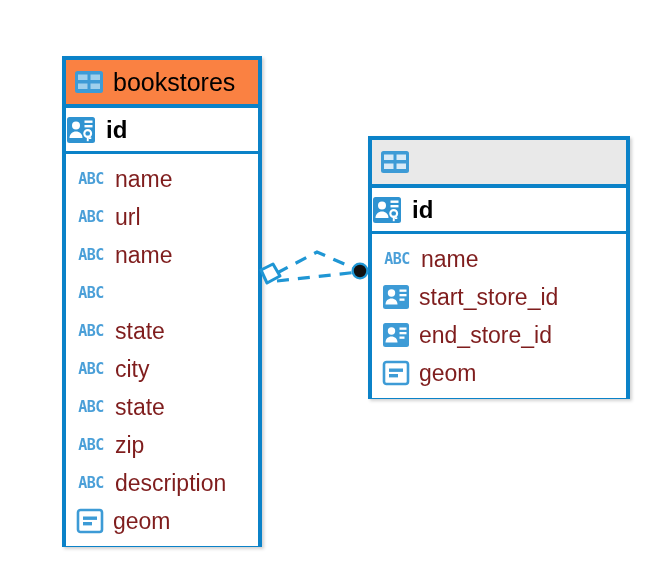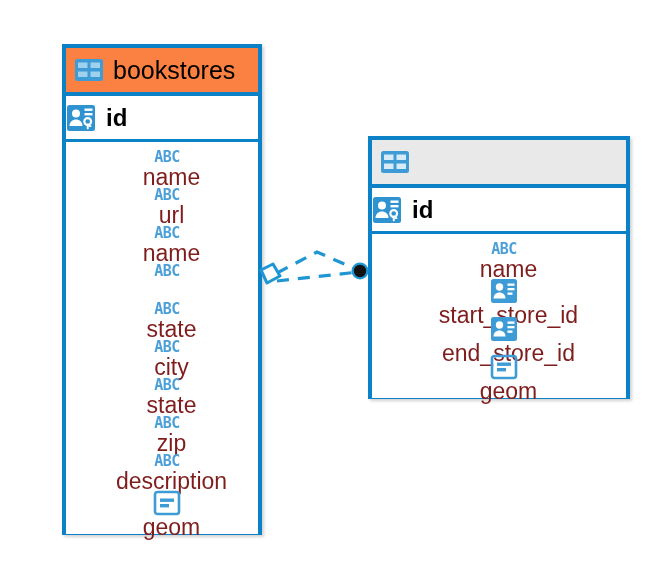--- a/index.html
+++ b/index.html
@@ -68,21 +68,20 @@
 
   .field-list {
     padding: 6px 0 6px 0;
     background: #ffffff;
   }
   .field-row {
     height: 38px;
     display: flex;
     align-items: center;
     padding-left: 10px;
-    flex-direction: column;
   }
   .field-label {
     font-size: 23px;
     color: #7f1d1d;
     margin-left: 9px;
     line-height: 1;
     white-space: nowrap;
   }
 
   
@@ -118,21 +117,21 @@
     width: 130px;
     height: 72px;
     pointer-events: none;
   }
 </style>
 </head>
 <body>
 
 <div class="canvas">
 
-  <div class="entity" id="entity-bookstores" style="left:62px; top:44px; width:200px; height:491px;">
+  <div class="entity" id="entity-bookstores" style="left:62px; top:56px; width:200px; height:491px;">
 
     <div class="entity-header orange">
       <span class="icon icon-table">
         <svg viewBox="0 0 30 24" width="30" height="24" aria-hidden="true">
           <rect x="1" y="1" width="28" height="22" rx="2.5" fill="#3d9bd6"></rect>
           <rect x="4" y="4.5" width="9.5" height="5.5" fill="#9fd0ec"></rect>
           <rect x="16.5" y="4.5" width="9.5" height="5.5" fill="#9fd0ec"></rect>
           <rect x="4" y="13.5" width="9.5" height="5.5" fill="#9fd0ec"></rect>
           <rect x="16.5" y="13.5" width="9.5" height="5.5" fill="#9fd0ec"></rect>
         </svg>

